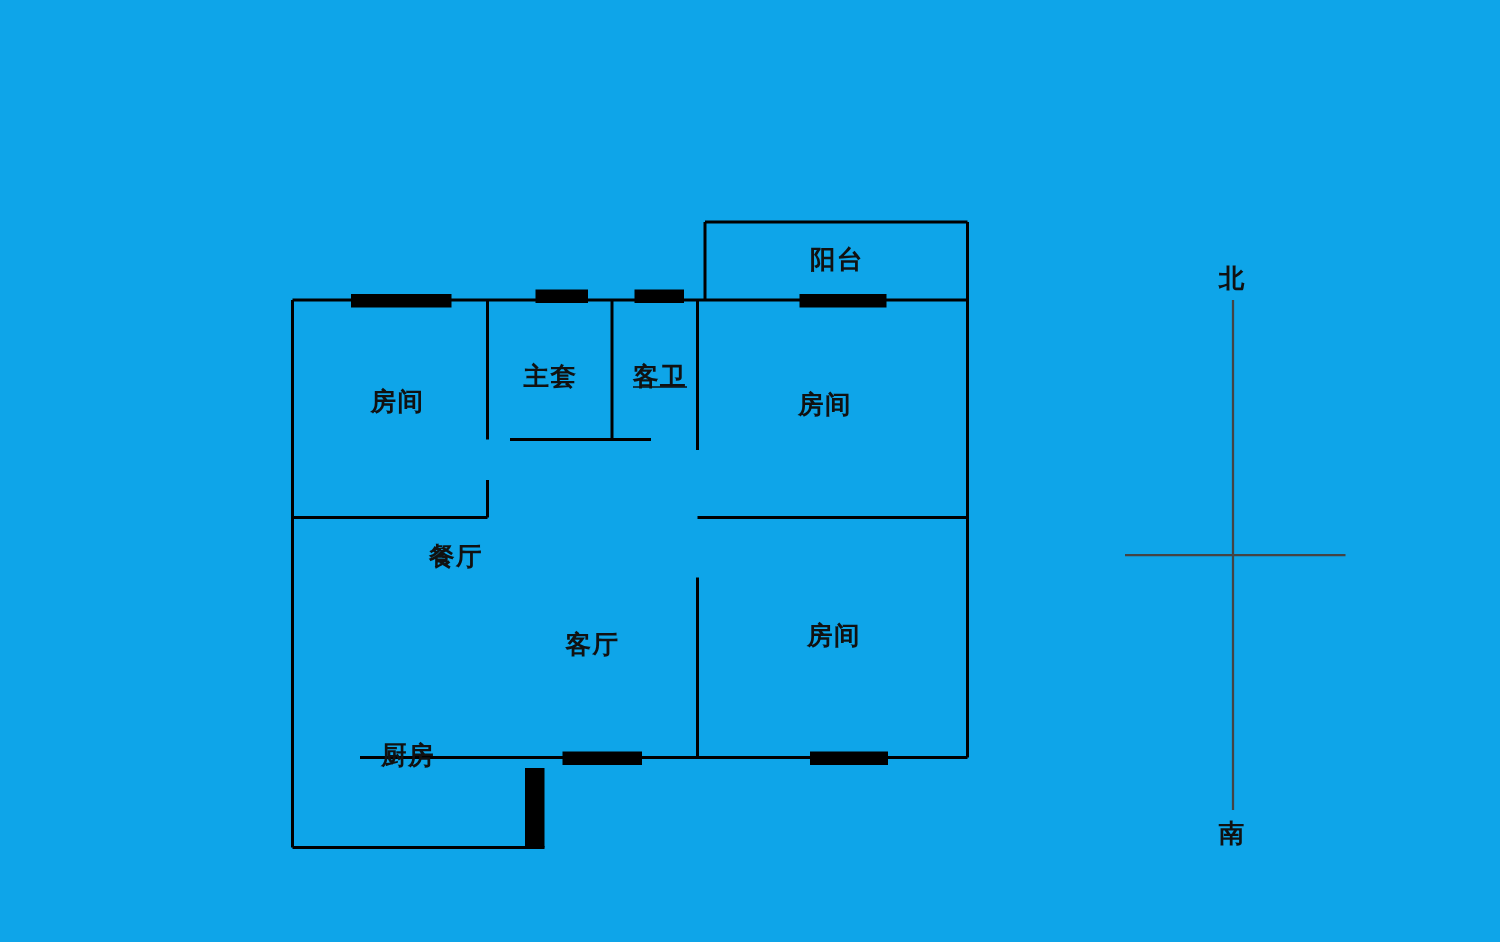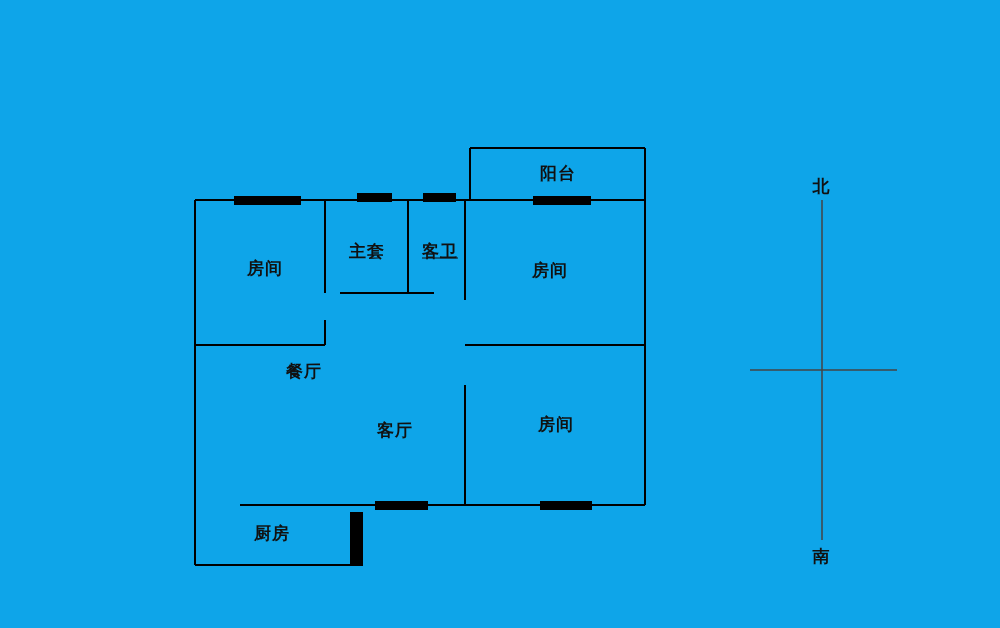--- a/index.html
+++ b/index.html
@@ -105,19 +105,19 @@
   <span class="room-label" style="left:440px; top:251px;text-decoration:underline;">客卫</span>
 
   <span class="room-label" style="left:550px; top:270px;">房间</span>
 
   <span class="room-label" style="left:272px; top:371px;margin-left:32px;">餐厅</span>
 
   <span class="room-label" style="left:395px; top:430px;text-align:right;">客厅</span>
 
   <span class="room-label" style="left:556px; top:424px;">房间</span>
 
-  <span class="room-label" style="left:272px; top:533px;font-family:Liberation Mono, monospace;">厨房</span>
+  <span class="room-label" style="left:272px; top:504px;font-family:Liberation Mono, monospace;">厨房</span>
 
   <span class="compass-label" style="left:821px; top:186px;">北</span>
 
   <span class="compass-label" style="left:821px; top:556px;">南</span>
 
 </div>
 
 </body></html>

